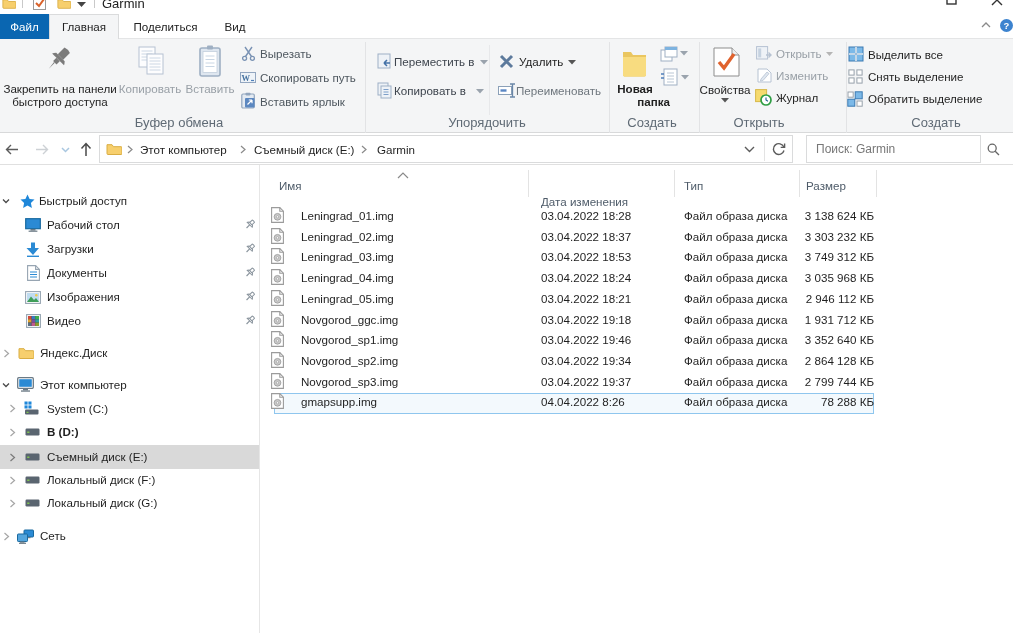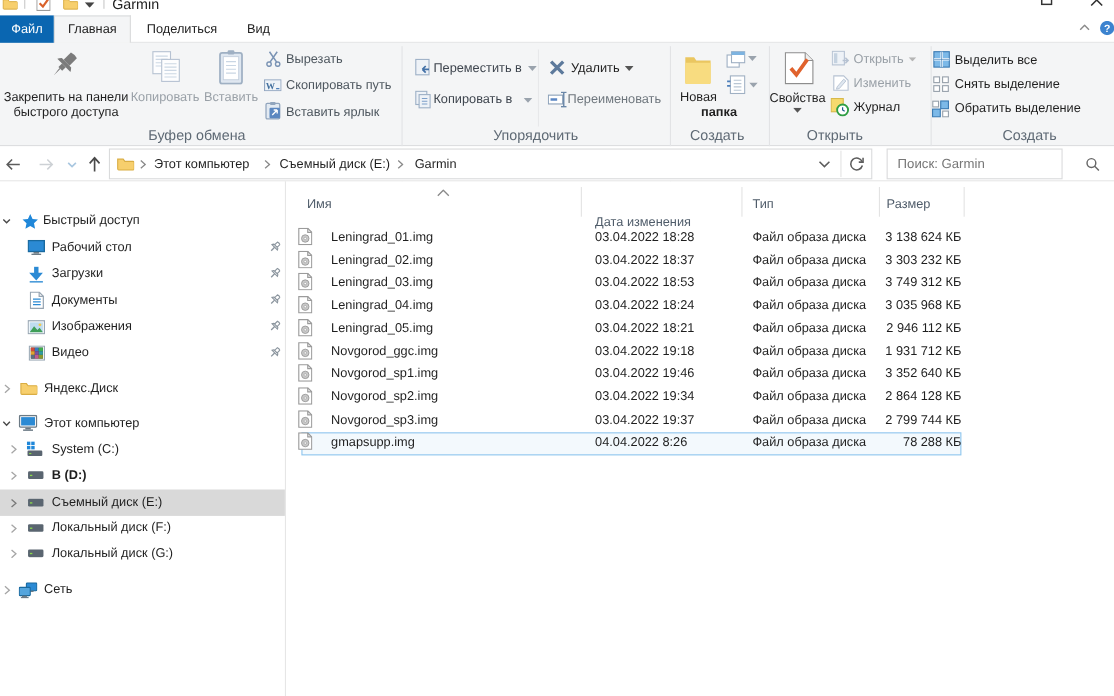--- a/index.html
+++ b/index.html
@@ -150,21 +150,21 @@
       <rect x="0.5" y="3.5" width="13" height="8" fill="#fff" stroke="#8ba0b8"></rect>
       <path d="M2.5 7.5 h6" stroke="#5b87c4" stroke-width="2.4"></path>
       <path d="M14.5 1 v13 M12 1 h5 M12 14 h5" stroke="#6a87a8" stroke-width="1.3"></path>
     </svg>
     <div class="abs t12" style="left:516px;top:45px;color:#6e767d;">Переименовать</div>
 
     <svg class="abs" style="left:622px;top:10px" width="25" height="29" viewBox="0 0 25 29">
       <path d="M1 3 h8 l2 3 H24 v20 q0 1.4-1.4 1.4 H2.4 Q1 27.4 1 26 Z" fill="#eac660"></path>
       <path d="M1 8 h23 v18 q0 1.4-1.4 1.4 H2.4 Q1 27.4 1 26 Z" fill="#f8dc80"></path>
     </svg>
-    <div class="abs t12" style="left:600px;top:43px;width:70px;text-align:center;">Новая</div>
+    <div class="abs t12" style="left:600px;top:43px;width:70px;text-align:center;font-weight:bold;">Новая</div>
     <div class="abs t12" style="left:600px;top:56px;width:70px;text-align:right;font-weight:bold;">папка</div>
     <svg class="abs" style="left:660px;top:7px" width="18" height="16" viewBox="0 0 18 16">
       <rect x="1" y="4" width="11" height="11" fill="#fff" stroke="#9fb0c3"></rect>
       <rect x="5" y="1" width="12" height="10" fill="#fff" stroke="#9fb0c3"></rect>
       <rect x="5" y="1" width="12" height="3" fill="#7db3e0"></rect>
     </svg>
     <svg class="abs" style="left:680px;top:12px" width="8" height="5" viewBox="0 0 8 5">
         <path d="M0 0h8l-4 4.5z" fill="#9aa3ad"></path>
       </svg>
     <svg class="abs" style="left:660px;top:29px" width="18" height="18" viewBox="0 0 18 18">
@@ -264,21 +264,21 @@
       <svg class="abs" style="left:644px;top:10px" width="11" height="7" viewBox="0 0 11 7">
           <path d="M1 1 L5.5 5.5 L10 1" fill="none" stroke="#5c5c5c" stroke-width="1.4"></path>
         </svg>
       <div class="abs" style="left:664px;top:1px;width:1px;height:24px;background:#e3e3e3"></div>
       <svg class="abs" style="left:671px;top:6px" width="15" height="15" viewBox="0 0 15 15">
           <path d="M12.8 5 A 5.4 5.4 0 1 0 13 8.5" fill="none" stroke="#5c5c5c" stroke-width="1.4"></path>
           <path d="M13.6 1.5 V5.4 H9.7" fill="none" stroke="#5c5c5c" stroke-width="1.4"></path>
         </svg>
     </div>
 
-    <div class="abs" style="left:806px;top:2px;width:160px;height:28px;border:1px solid #dadbdc;box-sizing:border-box;background:#fff;">
+    <div class="abs" style="left:806px;top:2px;width:175px;height:28px;border:1px solid #dadbdc;box-sizing:border-box;background:#fff;">
       <div class="abs" style="left:9px;top:6px;font-size:12px;color:#777;">Поиск: Garmin</div>
       <svg class="abs" style="left:180px;top:7px" width="13" height="13" viewBox="0 0 13 13">
           <circle cx="5.2" cy="5.2" r="4" fill="none" stroke="#666" stroke-width="1.3"></circle>
           <path d="M8.2 8.2 L12 12" stroke="#666" stroke-width="1.3"></path>
         </svg>
     </div>
   </div>
 
   <div id="sidebar" class="abs" style="left:0;top:165px;width:259px;height:468px;background:#fff;">
 

